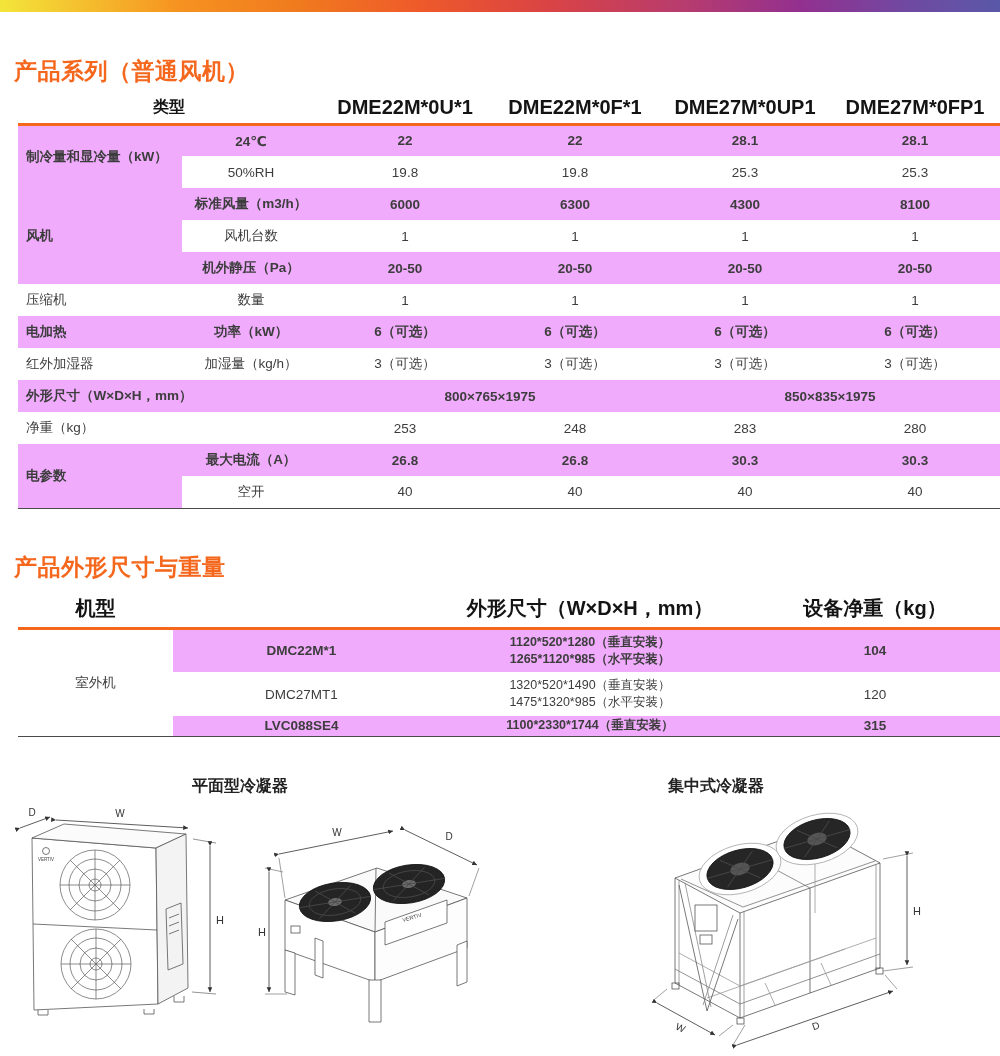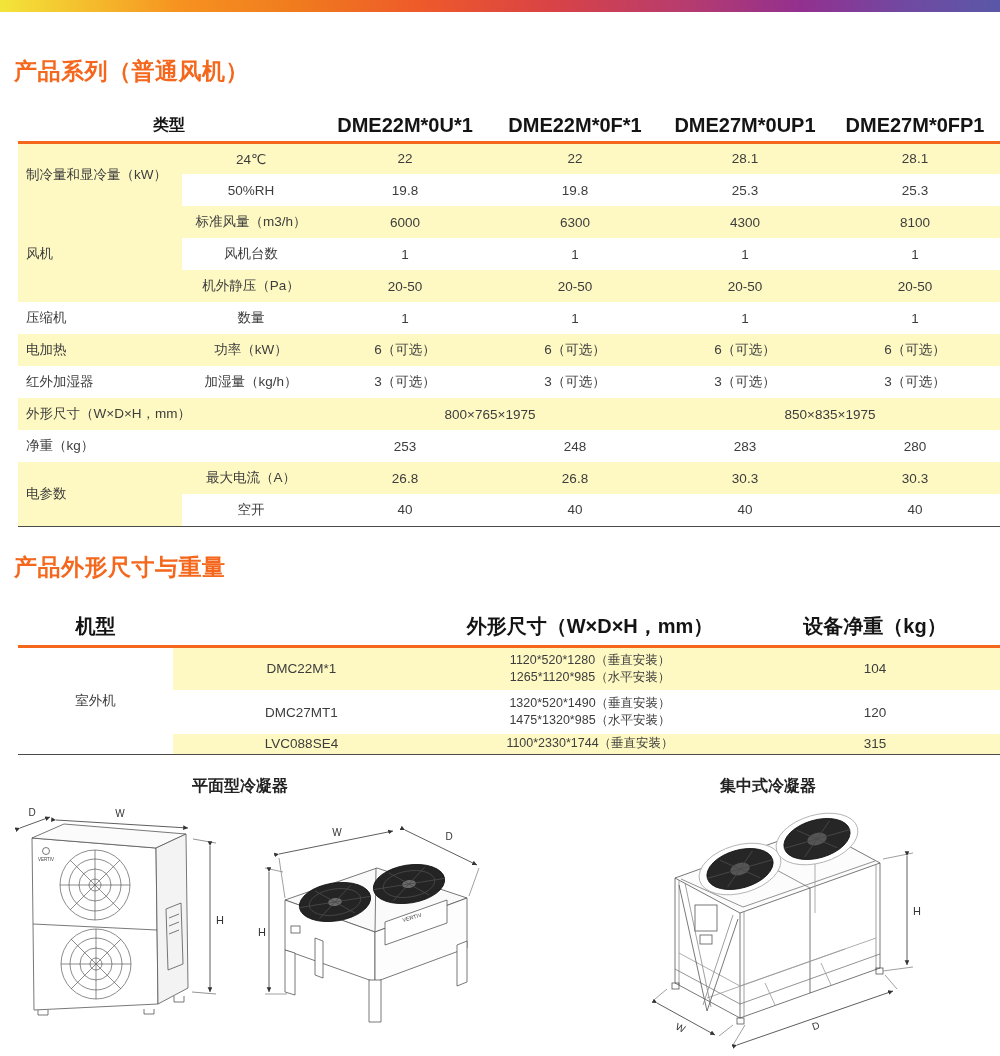--- a/index.html
+++ b/index.html
@@ -12,43 +12,43 @@
     position:absolute; left:0; top:0; width:1000px; height:12px;
     background:linear-gradient(90deg,#f3e53a 0%,#f69220 18%,#f07a1e 30%,#ee5a2a 42%,#d94345 55%,#b83c6d 68%,#93308f 80%,#6f4aa2 91%,#5a58a8 100%);
   }
   .sec-title {
     position:absolute; left:14px; color:#f4671c; font-size:23px; font-weight:bold;
     letter-spacing:0.5px;
   }
   #title1 { top:56px; }
   #title2 { top:552px; }
 
-  table { border-collapse:collapse; table-layout:fixed;margin-top:18px; }
+  table { border-collapse:collapse; table-layout:fixed; }
   .spec-table { position:absolute; left:18px; width:982px; }
   #table1 { top:92px; }
   #table2 { top:590px; }
   th, td { font-weight:normal; padding:0 4px; text-align:center; vertical-align:middle; font-size:13.5px; color:#3d3d3d; }
   thead th { font-size:20px; font-weight:bold; color:#141414; height:32px; }
   thead tr { border-bottom:3px solid #f4671c; }
   tbody tr { height:32px; }
   tbody tr:last-child { border-bottom:1.5px solid #4a4a4a; }
   td.grouplabel { text-align:left; padding-left:8px; }
-  td.g { background:#fef9c3; }
+  td.g { background:#f0abfc;font-weight:bold; }
   #table1 thead th.type-h { font-size:16px; }
   #table2 thead th { height:38px; }
   #table2 tbody tr.tall { height:44px; }
   #table2 tbody tr.short { height:20px; }
   #table2 td.dims { font-size:12.5px; line-height:1.35; }
   .dimline { display:block; }
 
   .caption {
     position:absolute; font-size:16px; font-weight:bold; color:#222; top:776px;
   }
   #caption1 { left:140px; width:200px; text-align:center; }
-  #caption2 { left:668px; width:200px; text-align:center; }
+  #caption2 { left:668px; width:200px; text-align:left; }
 
   .drawing { position:absolute; }
   #drawing1 { left:8px;   top:806px; }
   #drawing2 { left:253px; top:810px; }
   #drawing3 { left:645px; top:793px; }
   svg text.dim { font-family:"Liberation Sans",sans-serif; fill:#333; }
   svg text.tiny { font-family:"Liberation Sans",sans-serif; fill:#444; }
 </style>
 </head>
 <body>

